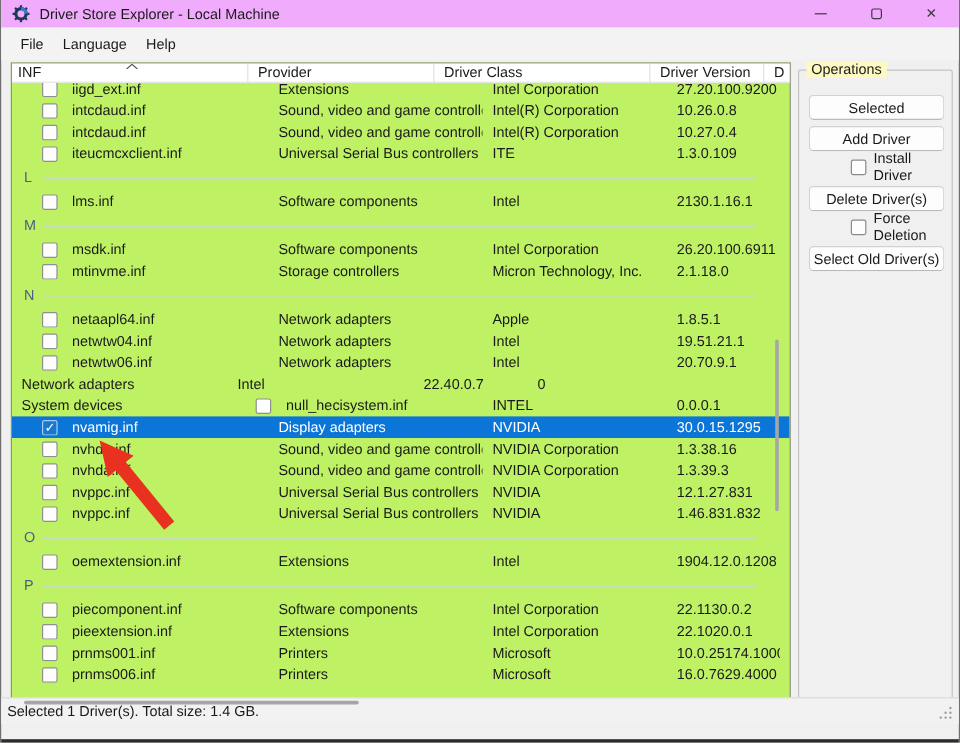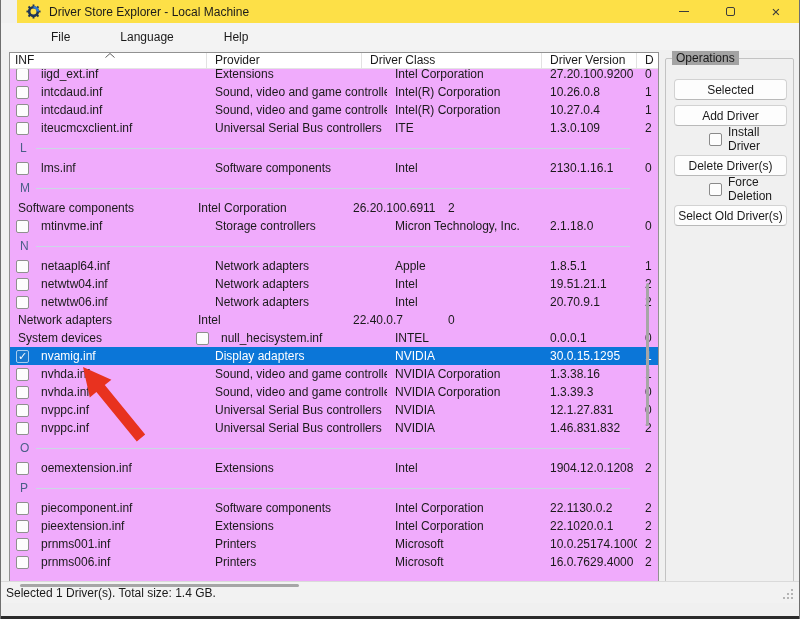--- a/index.html
+++ b/index.html
@@ -2,70 +2,70 @@
 <html><head>
 <meta charset="utf-8">
 <style>
   * { margin:0; padding:0; box-sizing:border-box; }
   html,body { width:800px; height:619px; overflow:hidden; }
   body { font-family:"Liberation Sans","DejaVu Sans",sans-serif; font-size:12px; color:#1a1a1a; }
   #win { position:relative; width:800px; height:619px; background:#f0f0f0;
          border-left:1px solid #6f6f6f; border-right:1px solid #6f6f6f; }
 
   
-  #titlebar { position:absolute; top:0; left:16px; right:0; height:23px; background:#fde047;text-align:center; }
+  #titlebar { position:absolute; top:0; left:0; right:0; height:23px; background:#f0abfc;text-align:center; }
   #app-icon { position:absolute; left:9px; top:4px; width:15px; height:15px; }
   #title-text { position:absolute; left:32px; top:5px; font-size:12px; }
   #win-controls { position:absolute; right:0; top:0; height:23px; display:flex; }
   .wc { width:46px; height:23px; display:flex; align-items:center; justify-content:center; }
   .wc-min-glyph { width:10px; height:0; border-top:1.4px solid #3c3c3c; }
   .wc-max-glyph { width:9px; height:9px; border:1.4px solid #3c3c3c; border-radius:2px; }
   .wc-close-glyph { font-size:15px; color:#3c3c3c; line-height:1; }
 
   
   #menubar { position:absolute; top:23px; left:0; right:0; height:27px; background:#f3f3f3; display:flex; align-items:center; padding-left:8px; }
-  .menu-item { padding:4px 8px;margin-left:34px; }
-
-  
-  #table { position:absolute; left:8px; top:52px; width:650px; height:540px; background:#f0abfc; border:1px solid #919191; }
+  .menu-item { padding:4px 8px; }
+
+  
+  #table { position:absolute; left:8px; top:52px; width:650px; height:540px; background:#bef264; border:1px solid #919191; }
   #header { position:absolute; top:0; left:0; right:0; height:16px; background:#ffffff; display:flex; border-bottom:1px solid #e4e4e4; z-index:5; }
   .hc { height:16px; line-height:15px; padding-left:8px; border-right:1px solid #e2e2e2; overflow:hidden; white-space:nowrap; position:relative; }
   .hc-inf { width:197px; padding-left:5px; }
   .hc-class { width:180px; }
   .hc-provider { width:155px; }
   .hc-version { width:95px; }
   .hc-date { flex:1; border-right:none; }
   #sort-caret { position:absolute; left:95px; top:0px; }
 
   #driver-list { position:absolute; top:16px; left:0; right:0; bottom:0; overflow:hidden; }
   .drow { display:flex; height:18px; align-items:center; white-space:nowrap; }
   .drow.partial { margin-top:-4px; }
   .cell { overflow:hidden; white-space:nowrap; }
-  .c-inf { width:197px; display:flex; align-items:center; }
+  .c-inf { width:197px; display:flex; align-items:center;margin-left:19px; }
   .c-class { width:180px; padding-left:8px; }
   .c-provider { width:155px; padding-left:8px; }
   .c-version { width:95px; padding-left:8px; }
   .c-date { flex:1; padding-left:8px; }
   .row-checkbox { width:13px; height:13px; border:1px solid #8f8f8f; border-radius:2px; background:#fdfdfd; margin-left:6px; flex:0 0 auto; position:relative; }
   .c-inf .txt { padding-left:12px; }
   .drow.selected { background:#0b76d8; color:#ffffff; }
   .drow.selected .row-checkbox { background:#1878cf; border-color:#a9cdef; }
   .row-checkbox.checked::after { content:"✓"; position:absolute; left:1px; top:-1px; font-size:11px; color:#ffffff; }
 
   .grow { height:22px; position:relative; }
   .group-letter { position:absolute; left:10px; top:4px; color:#4a5f87; }
   .group-line { position:absolute; left:26px; right:28px; top:11px; height:0; border-top:1px solid #ccd6e6; }
 
   
   #vscroll { position:absolute; right:9px; top:230px; width:3px; height:143px; background:#a6a6a6; border-radius:2px; z-index:6; }
   #hscroll { position:absolute; left:10px; top:531px; width:279px; height:3px; background:#a6a6a6; border-radius:2px; z-index:6; }
 
   
   #ops { position:absolute; left:664px; top:58px; width:129px; height:534px; border:1px solid #c3c3c3; border-radius:2px; }
-  #ops-title { position:absolute; top:-8px; left:6px; background:#a3a3a3; padding:0 4px; }
+  #ops-title { position:absolute; top:-8px; left:6px; background:#fef9c3; padding:0 4px; }
   .op-btn { position:absolute; left:8px; width:113px; height:21px; background:#fdfdfd; border:1px solid #d2d2d2; border-bottom-color:#b9b9b9; border-radius:4px; display:flex; align-items:center; justify-content:center; }
   .op-check { position:absolute; left:11px; height:14px; display:flex; align-items:center; gap:6px;margin-left:32px; }
   .cb-box { width:13px; height:13px; border:1px solid #8a8a8a; border-radius:2px; background:#fdfdfd; flex:0 0 auto; }
 
   
   #statusbar { position:absolute; left:0; right:0; top:581px; height:22px; background:#f2f2f2; border-top:1px solid #dadada; }
   #status-text { position:absolute; left:5px; top:4px; }
   #resize-grip { position:absolute; right:5px; bottom:3px; }
   #bottom-edge { position:absolute; left:0; right:0; bottom:0; height:3px; background:#2b2b2b; }
 
@@ -178,20 +178,24 @@
       <div class="cell c-class">Software components</div>
       <div class="cell c-provider">Intel</div>
       <div class="cell c-version">2130.1.16.1</div>
       <div class="cell c-date">0</div>
     </div>
         <div class="grow">
       <span class="group-letter">M</span>
       <span class="group-line"></span>
     </div>
         <div class="drow">
+      <div class="cell c-inf">
+        <span class="row-checkbox"></span>
+        <span class="txt">msdk.inf</span>
+      </div>
       <div class="cell c-class">Software components</div>
       <div class="cell c-provider">Intel Corporation</div>
       <div class="cell c-version">26.20.100.6911</div>
       <div class="cell c-date">2</div>
     </div>
         <div class="drow">
       <div class="cell c-inf">
         <span class="row-checkbox"></span>
         <span class="txt">mtinvme.inf</span>
       </div>

